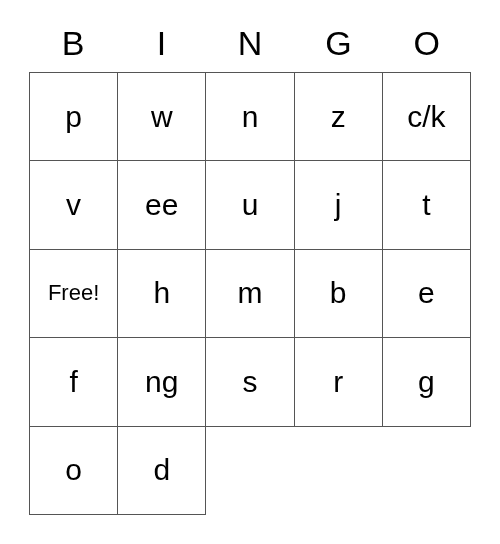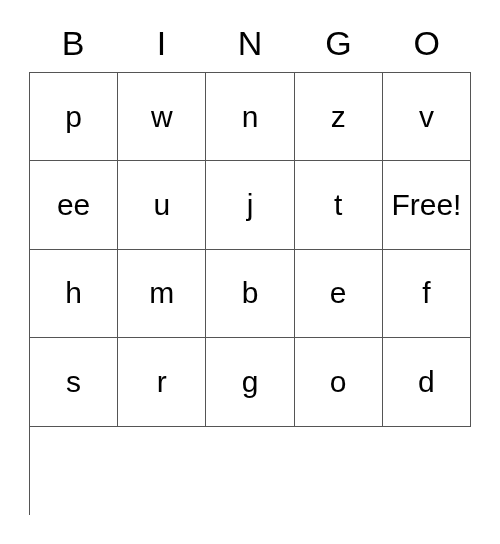--- a/index.html
+++ b/index.html
@@ -55,21 +55,21 @@
   }
   .cell-text {
     font-size: 30px;
     line-height: 1;
     color: #000000;
     text-align: center;
     white-space: nowrap;
     padding: 0 2px;
   }
   .cell.free .cell-text {
-    font-size: 30px;
+    font-size: 22px;
   }
 </style>
 </head>
 <body>
 
 <div id="page">
   <div id="bingo-card">
 
     <div id="header-row">
       <div class="header-cell">B</div>
@@ -87,20 +87,23 @@
       <div class="cell">
           <span class="cell-text">w</span>
         </div>
       <div class="cell">
           <span class="cell-text">n</span>
         </div>
       <div class="cell">
           <span class="cell-text">z</span>
         </div>
 
+      <div class="cell">
+          <span class="cell-text">c/k</span>
+        </div>
       <div class="cell">
           <span class="cell-text">v</span>
         </div>
       <div class="cell">
           <span class="cell-text">ee</span>
         </div>
       <div class="cell">
           <span class="cell-text">u</span>
         </div>
 
@@ -122,20 +125,23 @@
 
       <div class="cell">
           <span class="cell-text">b</span>
         </div>
       <div class="cell">
           <span class="cell-text">e</span>
         </div>
       <div class="cell">
           <span class="cell-text">f</span>
         </div>
+      <div class="cell">
+          <span class="cell-text">ng</span>
+        </div>
 
       <div class="cell">
           <span class="cell-text">s</span>
         </div>
       <div class="cell">
           <span class="cell-text">r</span>
         </div>
       <div class="cell">
           <span class="cell-text">g</span>
         </div>

